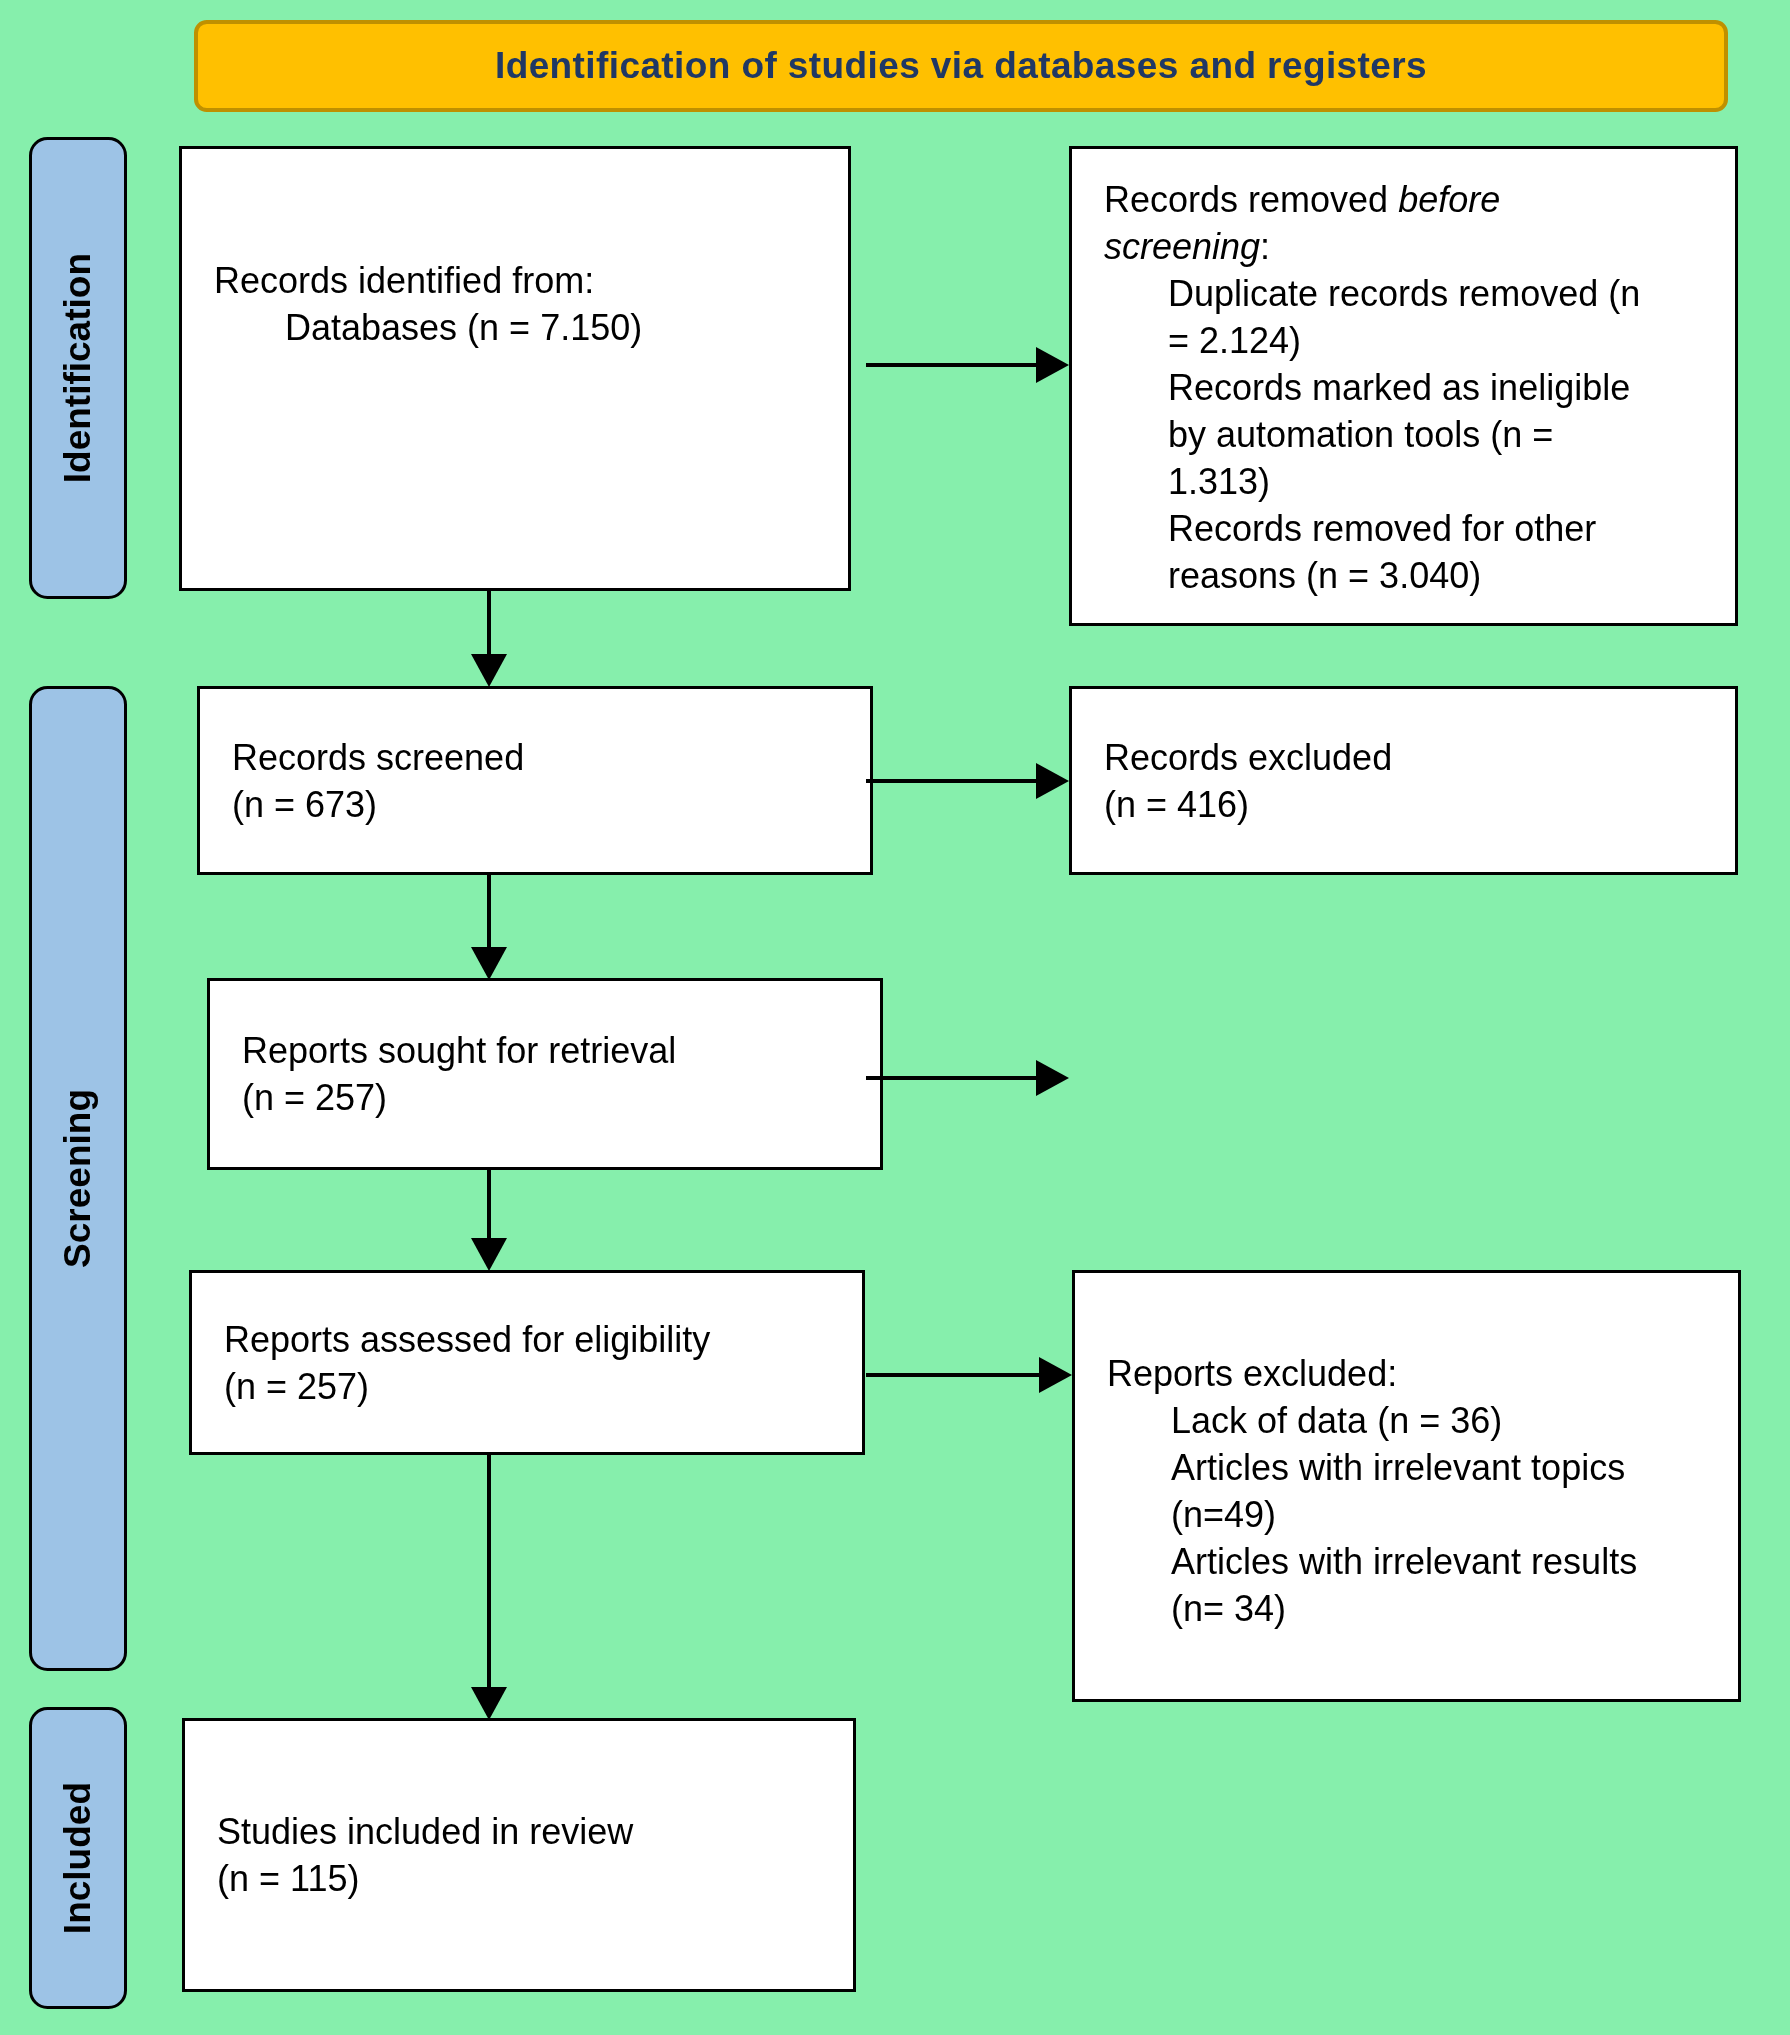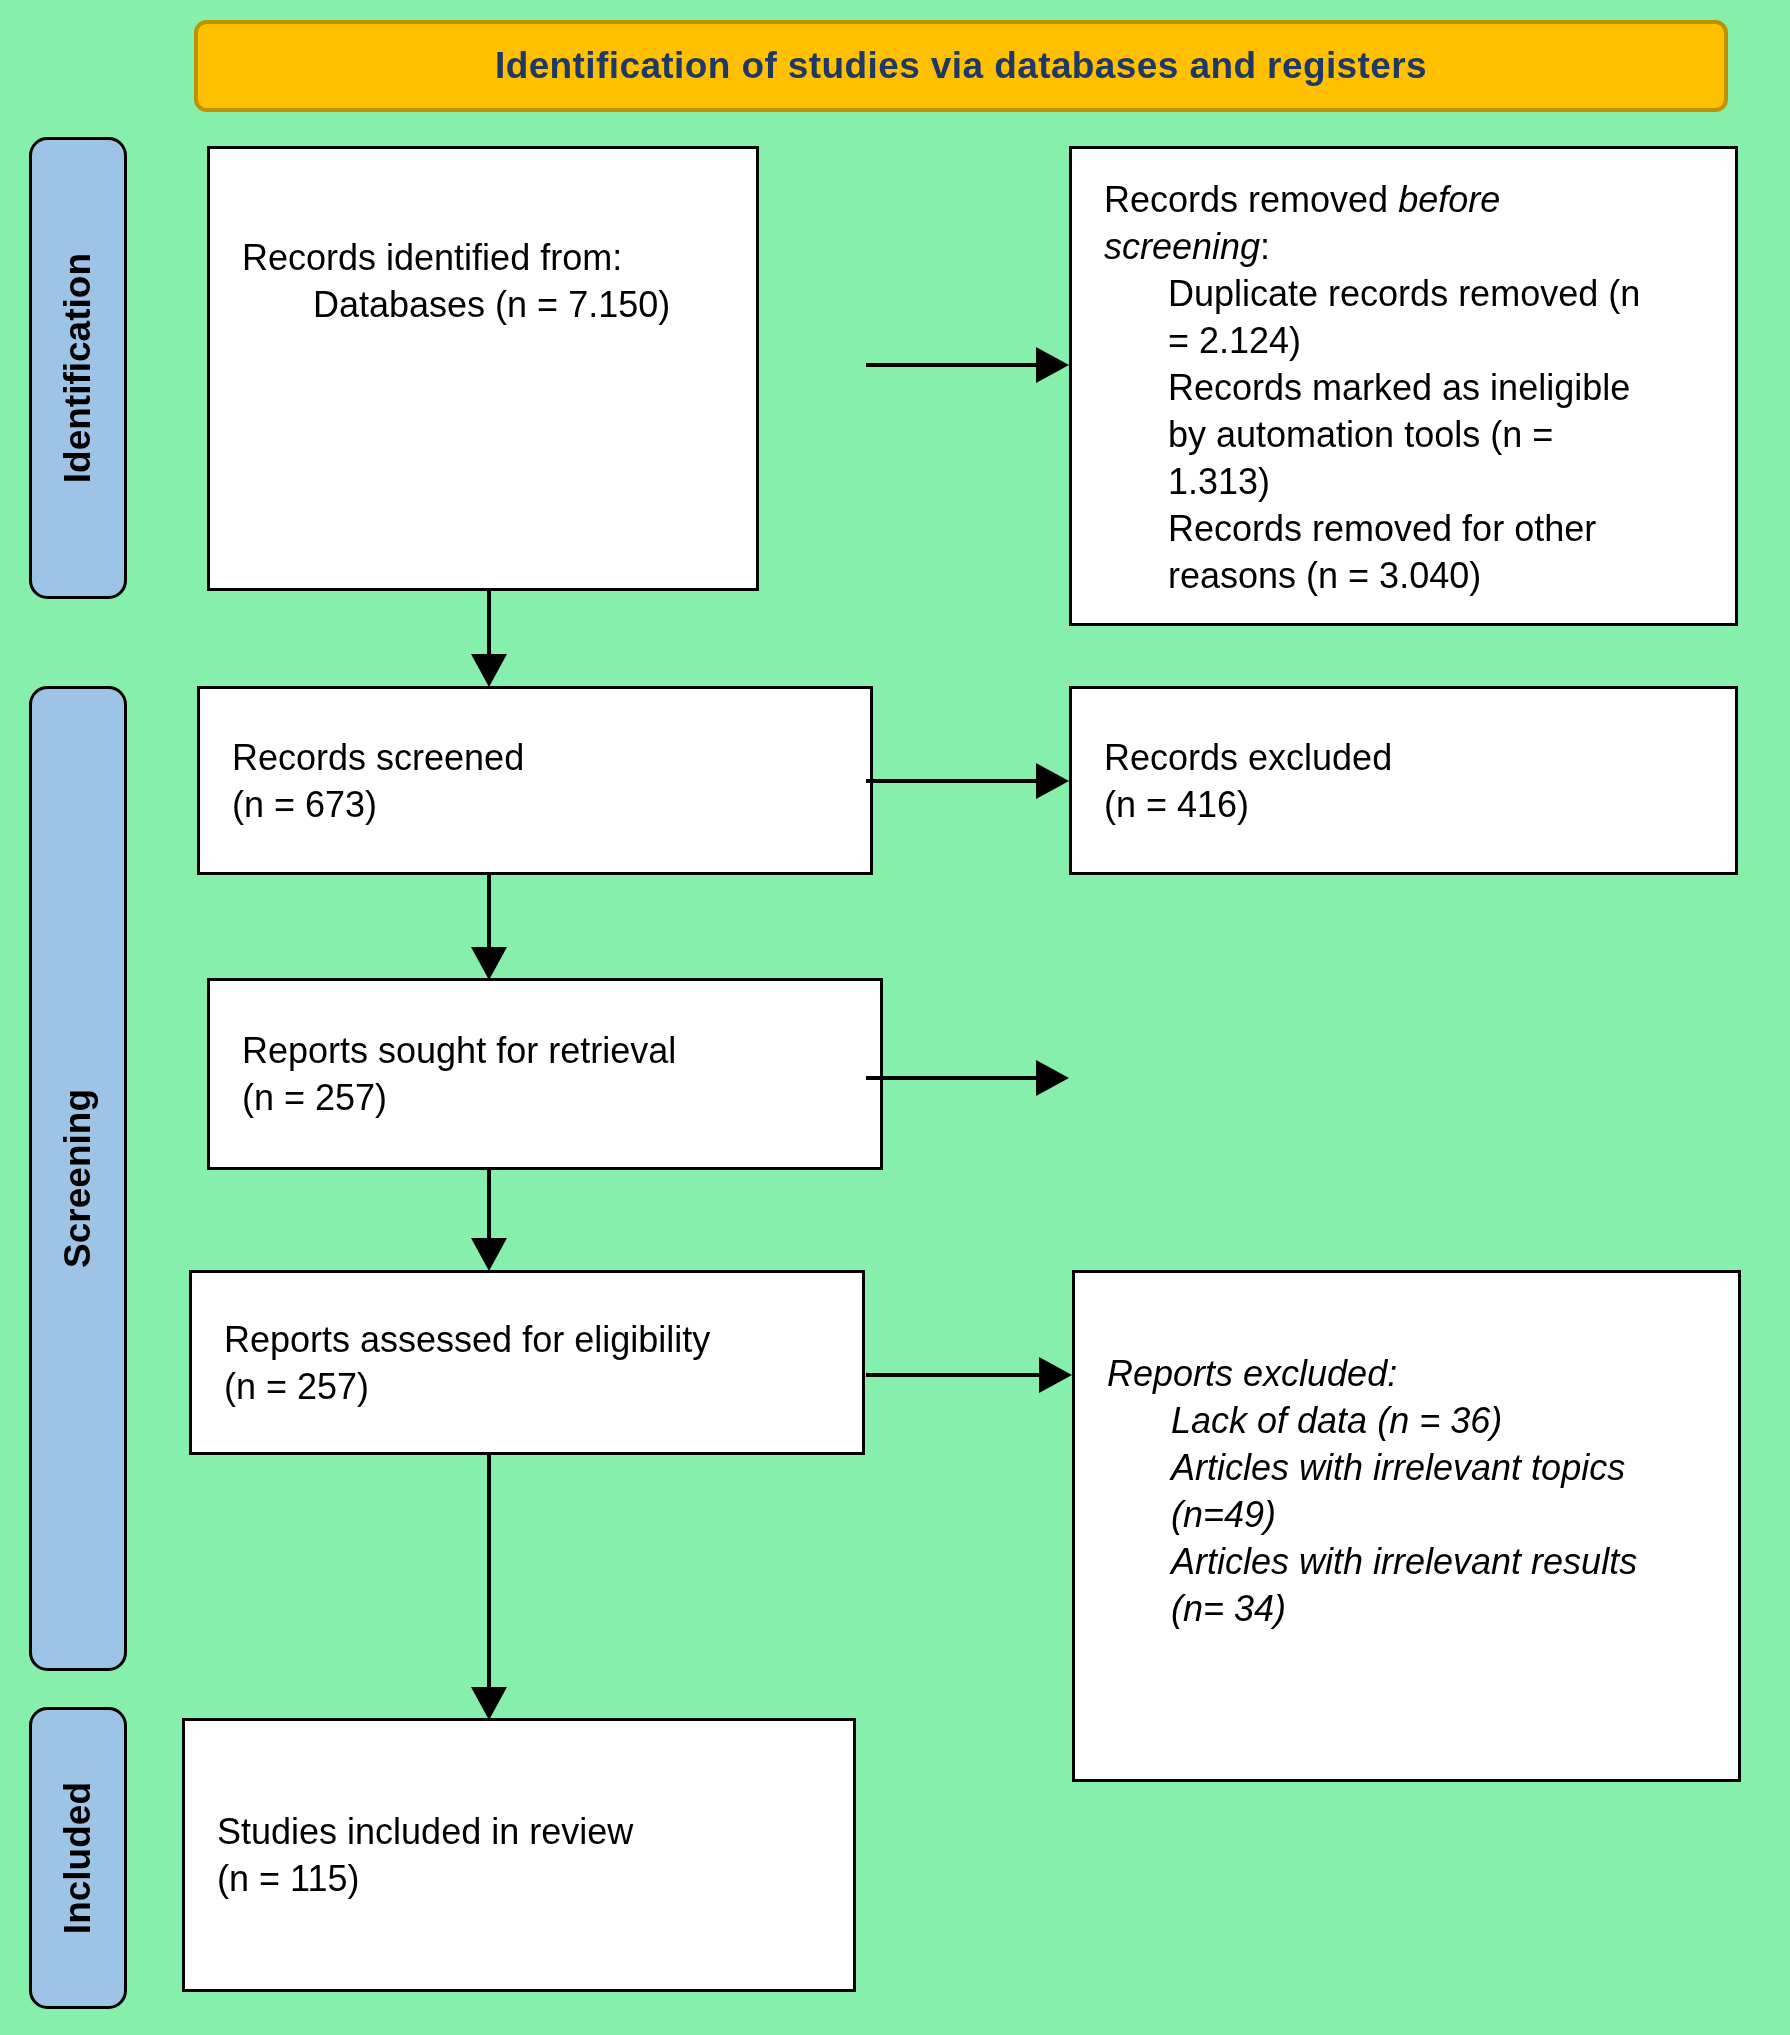--- a/index.html
+++ b/index.html
@@ -111,21 +111,21 @@
   <div class="stage" style="left:28.5px; top:137px; width:98px; height:462px;">
     <span class="stage-text">Identification</span>
   </div>
   <div class="stage" style="left:28.5px; top:686px; width:98px; height:985px;">
     <span class="stage-text">Screening</span>
   </div>
   <div class="stage" style="left:28.5px; top:1707px; width:98px; height:302px;">
     <span class="stage-text">Included</span>
   </div>
 
-  <div class="box" style="left:207px; top:146px; width:552px; height:445px; padding-top:85px;">
+  <div class="box" style="left:179px; top:146px; width:672px; height:445px; padding-top:108px;">
     <div class="line">Records identified from:</div>
     <div class="line indent">Databases (n = 7.150)</div>
   </div>
 
   <div class="box vcenter" style="left:197px; top:686px; width:676px; height:189px;">
     <div class="line">Records screened</div>
     <div class="line">(n = 673)</div>
   </div>
 
   <div class="box vcenter" style="left:207px; top:978px; width:676px; height:192px;">
@@ -149,21 +149,21 @@
     <div class="rbox-item">Records marked as ineligible by automation tools (n = 1.313)</div>
     <div class="rbox-item">Records removed for other reasons (n = 3.040)</div>
   </div>
 
   <div class="box vcenter" style="left:1069px; top:686px; width:669px; height:189px;">
     <div class="line">Records excluded</div>
     <div class="line">(n = 416)</div>
   </div>
 
 
-  <div class="box" style="left:1072px; top:1270px; width:669px; height:512px; padding-top:77px; padding-right:84px;font-style:italic;">
+  <div class="box" style="left:1072px; top:1270px; width:669px; height:432px; padding-top:77px; padding-right:84px;">
     <div class="rbox-title">Reports excluded:</div>
     <div class="rbox-item">Lack of data (n = 36)</div>
     <div class="rbox-item">Articles with irrelevant topics (n=49)</div>
     <div class="rbox-item">Articles with irrelevant results (n= 34)</div>
   </div>
 
   <div class="arrow-v" style="left:471px; top:590px; height:97px;">
     <div class="shaft"></div>
     <div class="head"></div>
   </div>

